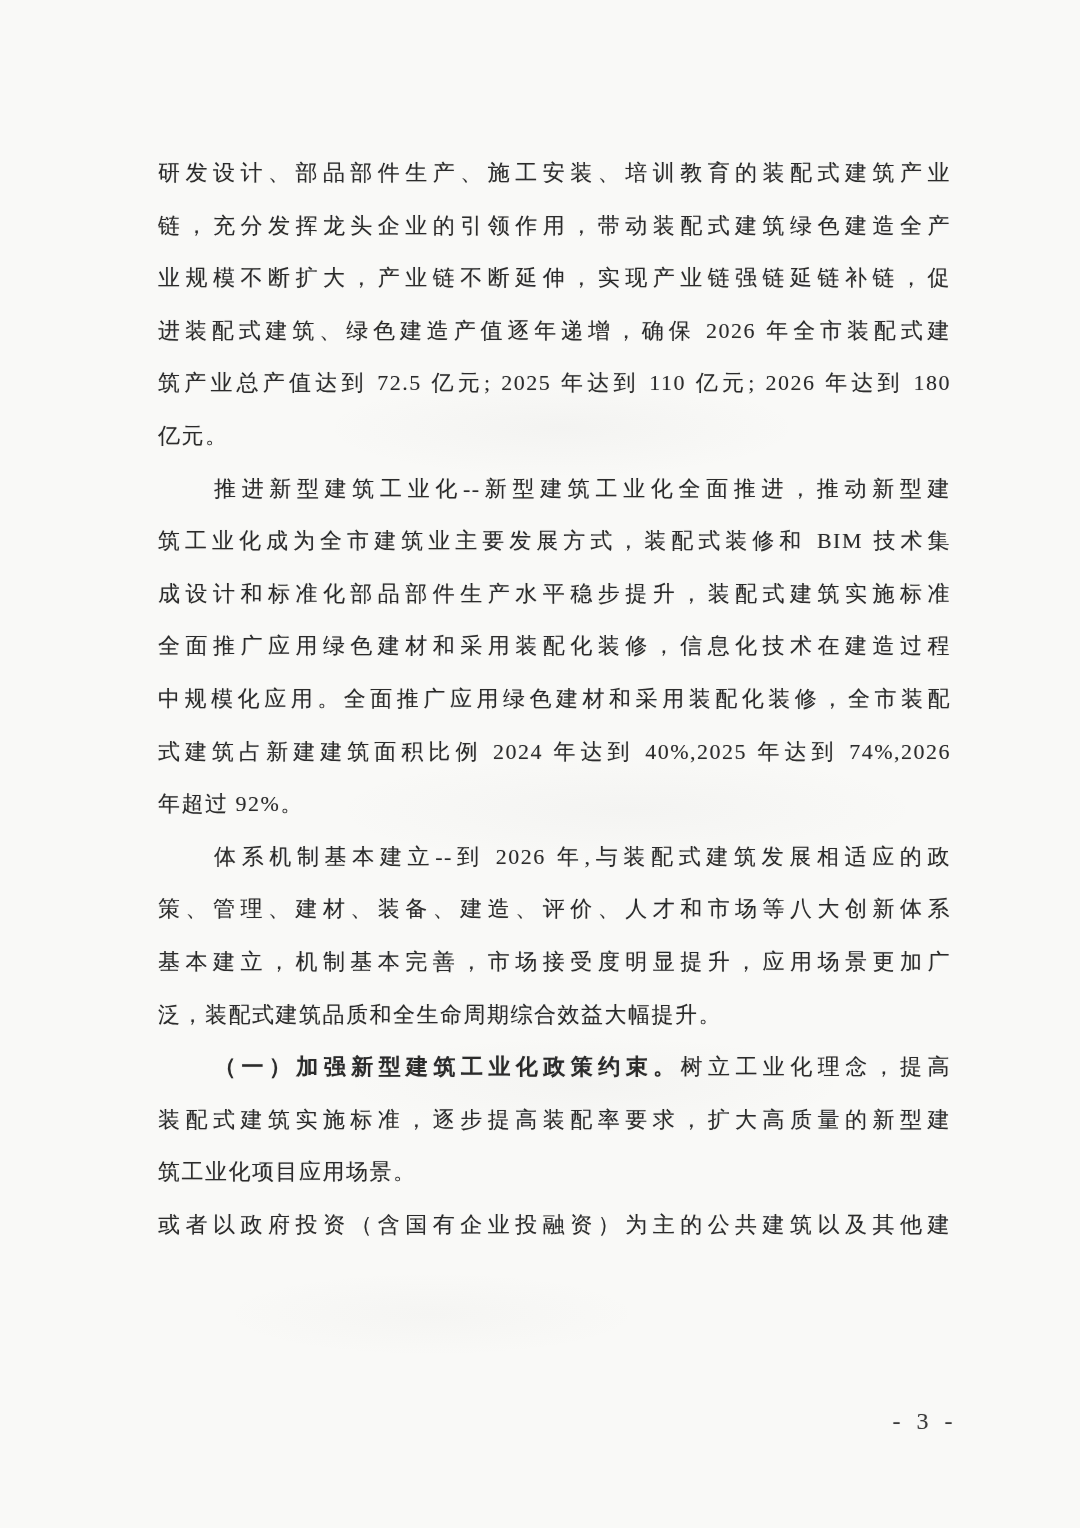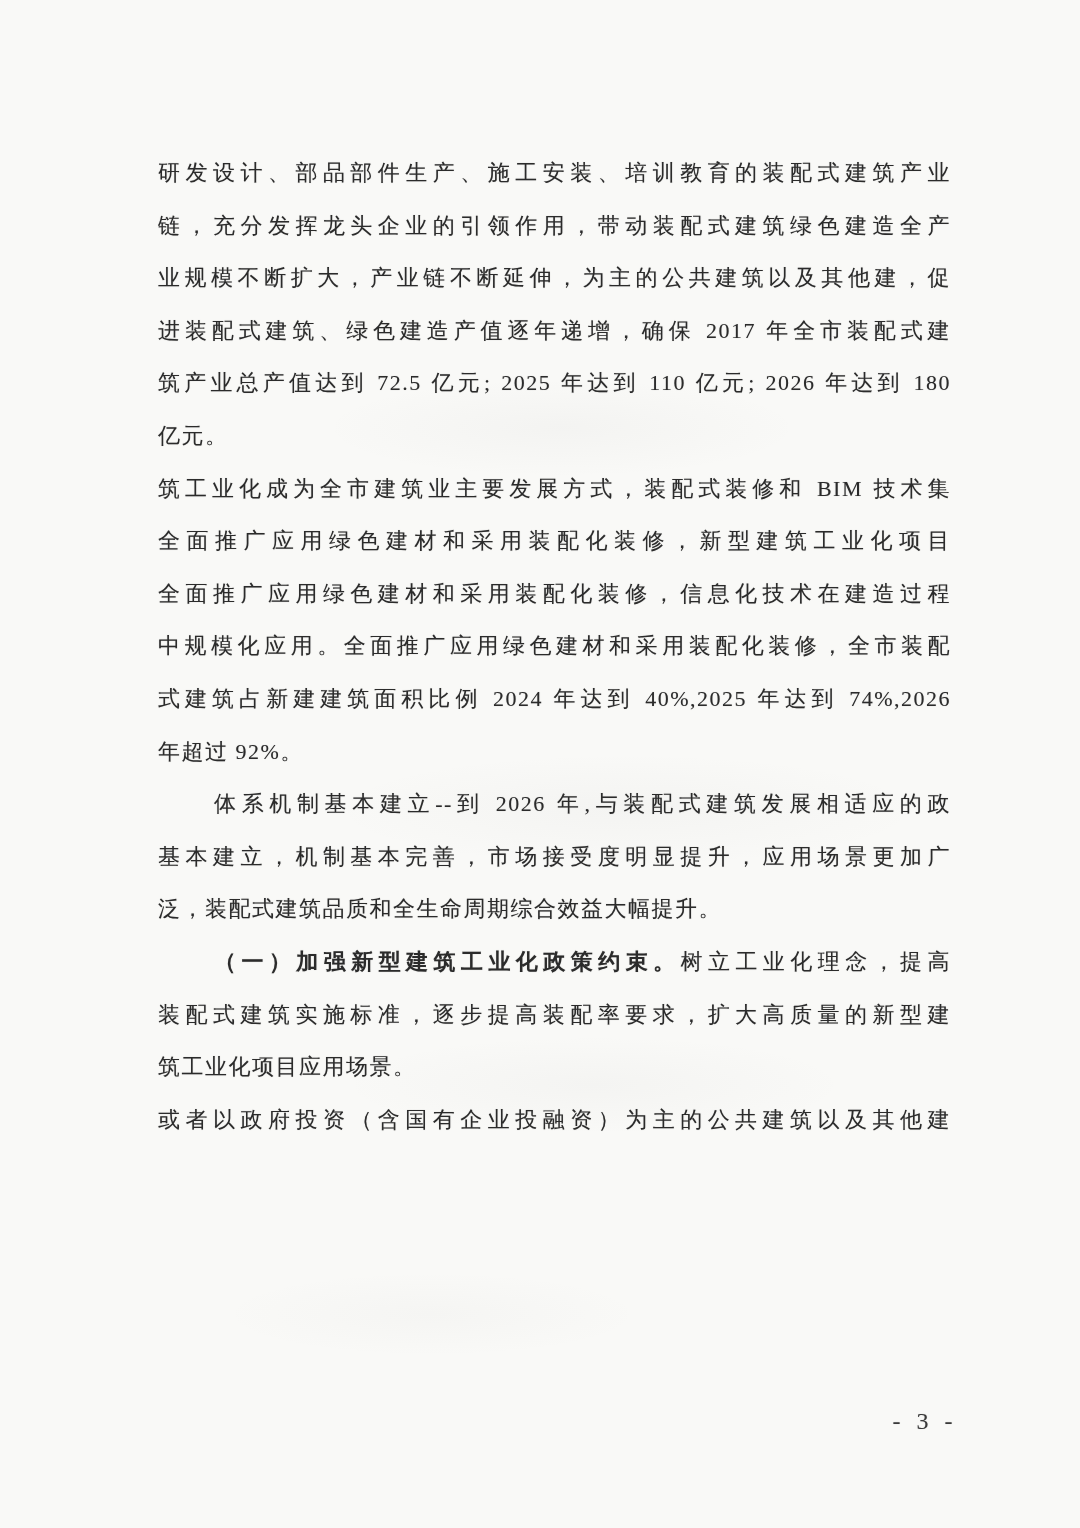--- a/index.html
+++ b/index.html
@@ -63,31 +63,33 @@
     text-align: center;
     text-shadow: 0 0 1px rgba(70,70,70,0.3);
   }
 </style>
 </head>
 <body>
 
 <main class="body-text">
   <div class="line">研发设计、部品部件生产、施工安装、培训教育的装配式建筑产业</div>
   <div class="line">链，充分发挥龙头企业的引领作用，带动装配式建筑绿色建造全产</div>
-  <div class="line">业规模不断扩大，产业链不断延伸，为主的公共建筑以及其他建，促</div>
-  <div class="line">进装配式建筑、绿色建造产值逐年递增，确保 2017 年全市装配式建</div>
+  <div class="line">业规模不断扩大，产业链不断延伸，实现产业链强链延链补链，促</div>
+  <div class="line">进装配式建筑、绿色建造产值逐年递增，确保 2026 年全市装配式建</div>
   <div class="line">筑产业总产值达到 72.5 亿元; 2025 年达到 110 亿元; 2026 年达到 180</div>
   <div class="line short">亿元。</div>
+  <div class="line indent">推进新型建筑工业化--新型建筑工业化全面推进，推动新型建</div>
   <div class="line">筑工业化成为全市建筑业主要发展方式，装配式装修和 BIM 技术集</div>
-  <div class="line">全面推广应用绿色建材和采用装配化装修，新型建筑工业化项目</div>
+  <div class="line">成设计和标准化部品部件生产水平稳步提升，装配式建筑实施标准</div>
   <div class="line">全面推广应用绿色建材和采用装配化装修，信息化技术在建造过程</div>
   <div class="line">中规模化应用。全面推广应用绿色建材和采用装配化装修，全市装配</div>
   <div class="line">式建筑占新建建筑面积比例 2024 年达到 40%,2025 年达到 74%,2026</div>
   <div class="line short">年超过 92%。</div>
   <div class="line indent">体系机制基本建立--到 2026 年,与装配式建筑发展相适应的政</div>
+  <div class="line">策、管理、建材、装备、建造、评价、人才和市场等八大创新体系</div>
   <div class="line">基本建立，机制基本完善，市场接受度明显提升，应用场景更加广</div>
   <div class="line short">泛，装配式建筑品质和全生命周期综合效益大幅提升。</div>
   <div class="line indent"><span class="bold-seg">（一）加强新型建筑工业化政策约束。</span><span>树立工业化理念，提高</span></div>
   <div class="line">装配式建筑实施标准，逐步提高装配率要求，扩大高质量的新型建</div>
   <div class="line short">筑工业化项目应用场景。</div>
   <div class="line">或者以政府投资（含国有企业投融资）为主的公共建筑以及其他建</div>
 </main>
 
 <div class="page-number">- 3 -</div>
 

